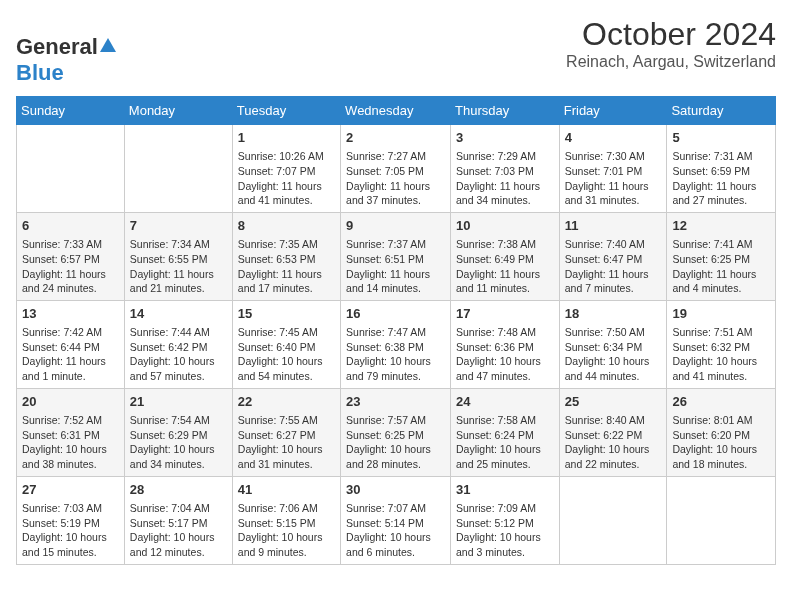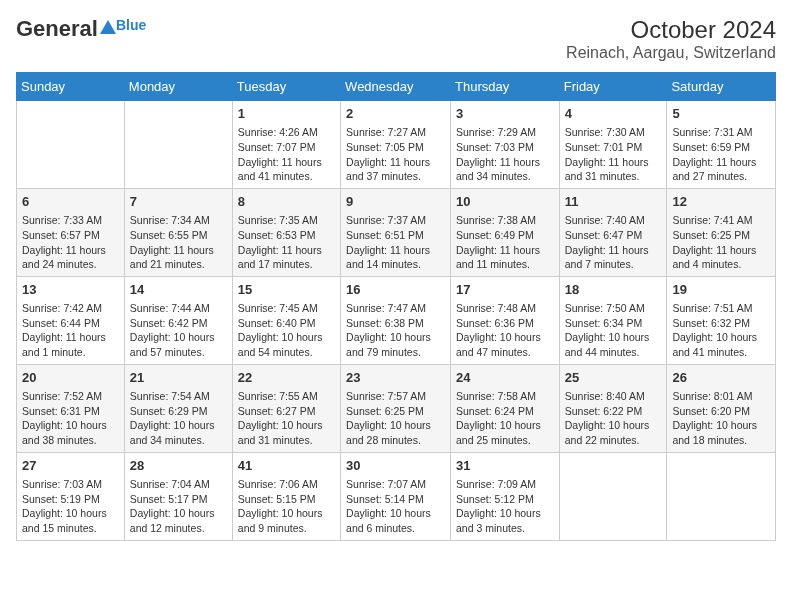--- a/index.html
+++ b/index.html
@@ -11,44 +11,45 @@
       padding: 16px;
     }
     .header {
       display: flex;
       justify-content: space-between;
       align-items: flex-start;
       margin-bottom: 10px;
     }
     .logo {
       display: flex;
-      flex-direction: row;
+      flex-direction: column;
       align-items: flex-start;
+      margin-top: 18px;
     }
     .logo-line {
       display: flex;
       align-items: center;
       gap: 0;
     }
     .logo-general { font-size: 22px; font-weight: bold; color: #333; }
-    .logo-blue-word { font-size: 14px; font-weight: bold; color: #2c82c9; }
+    .logo-blue-word { font-size: 22px; font-weight: bold; color: #2c82c9; }
     .logo-triangle {
       display: inline-block;
       width: 0;
       height: 0;
       border-left: 8px solid transparent;
       border-right: 8px solid transparent;
       border-bottom: 14px solid #2c82c9;
       margin-left: 2px;
       vertical-align: middle;
       position: relative;
       top: -2px;
     }
     .title-block { text-align: right; }
-    .month-title { font-size: 24px; color: #333; font-weight: normal; text-align: right; }
+    .month-title { font-size: 32px; color: #333; font-weight: normal; text-align: right; }
     .location { font-size: 16px; color: #555; }
     table {
       width: 100%;
       border-collapse: collapse;
       font-size: 11px;
     }
     thead tr th {
       background: #2c82c9;
       color: #fff;
       padding: 6px 4px;
@@ -108,21 +109,21 @@
         <th>Wednesday</th>
         <th>Thursday</th>
         <th>Friday</th>
         <th>Saturday</th>
       </tr>
   </thead>
   <tbody id="calendar-body">
       <tr>
         <td class="empty"></td>
         <td class="empty"></td>
-        <td><span class="day-num">1</span><span>Sunrise: 4:26 AM</span><br><span>Sunset: 7:07 PM</span><br><span>Daylight: 11 hours and 41 minutes.</span></td>
+        <td><span class="day-num">1</span><span>Sunrise: 10:26 AM</span><br><span>Sunset: 7:07 PM</span><br><span>Daylight: 11 hours and 41 minutes.</span></td>
         <td><span class="day-num">2</span><span>Sunrise: 7:27 AM</span><br><span>Sunset: 7:05 PM</span><br><span>Daylight: 11 hours and 37 minutes.</span></td>
         <td><span class="day-num">3</span><span>Sunrise: 7:29 AM</span><br><span>Sunset: 7:03 PM</span><br><span>Daylight: 11 hours and 34 minutes.</span></td>
         <td><span class="day-num">4</span><span>Sunrise: 7:30 AM</span><br><span>Sunset: 7:01 PM</span><br><span>Daylight: 11 hours and 31 minutes.</span></td>
         <td><span class="day-num">5</span><span>Sunrise: 7:31 AM</span><br><span>Sunset: 6:59 PM</span><br><span>Daylight: 11 hours and 27 minutes.</span></td>
       </tr>
       <tr>
         <td><span class="day-num">6</span><span>Sunrise: 7:33 AM</span><br><span>Sunset: 6:57 PM</span><br><span>Daylight: 11 hours and 24 minutes.</span></td>
         <td><span class="day-num">7</span><span>Sunrise: 7:34 AM</span><br><span>Sunset: 6:55 PM</span><br><span>Daylight: 11 hours and 21 minutes.</span></td>
         <td><span class="day-num">8</span><span>Sunrise: 7:35 AM</span><br><span>Sunset: 6:53 PM</span><br><span>Daylight: 11 hours and 17 minutes.</span></td>
         <td><span class="day-num">9</span><span>Sunrise: 7:37 AM</span><br><span>Sunset: 6:51 PM</span><br><span>Daylight: 11 hours and 14 minutes.</span></td>

